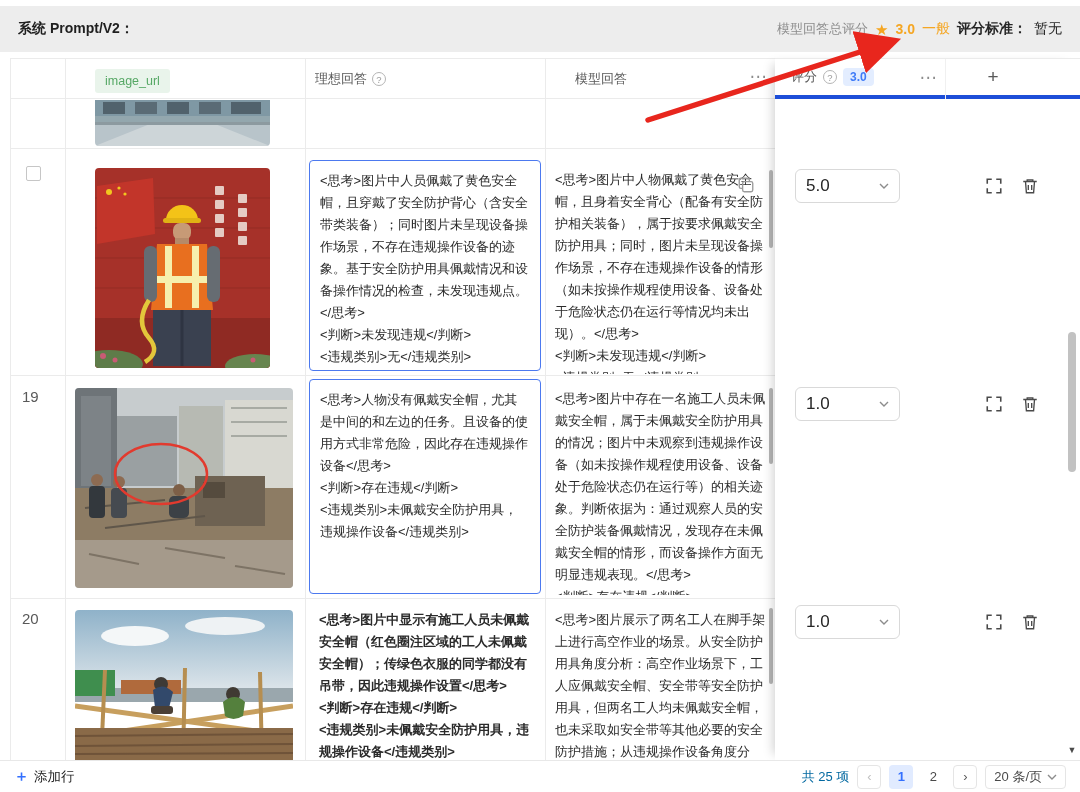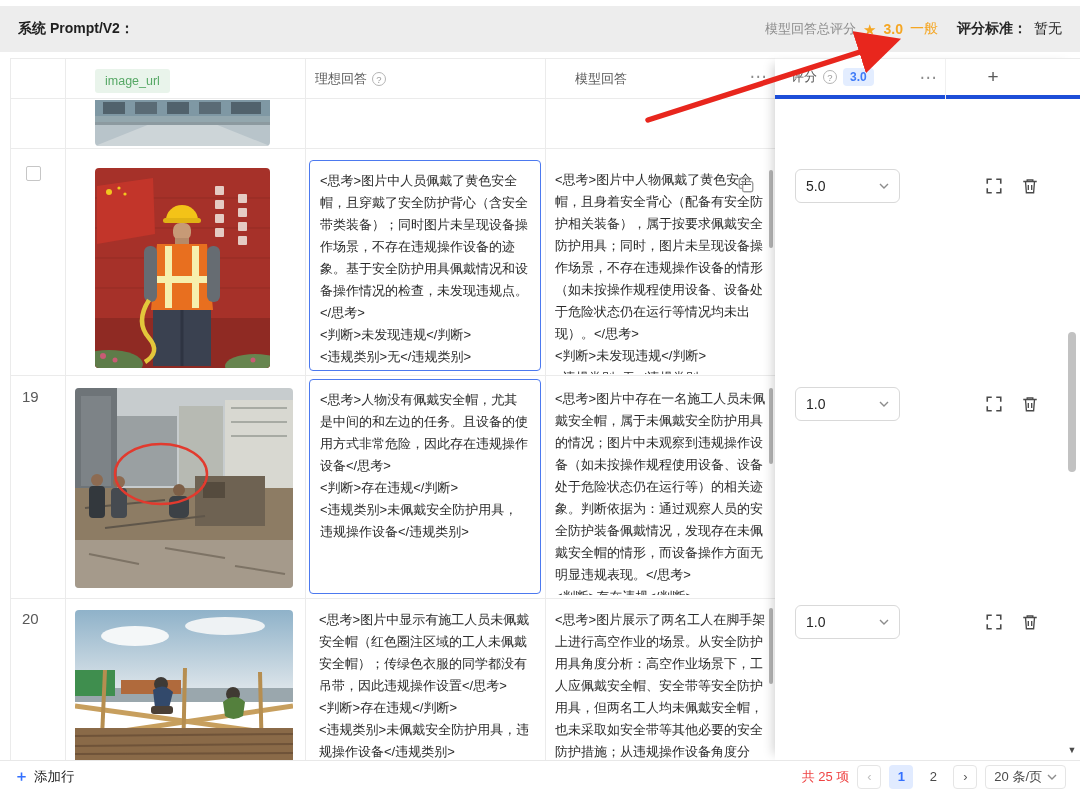--- a/index.html
+++ b/index.html
@@ -11,21 +11,21 @@
             display:flex; align-items:center; justify-content:space-between; padding:0 18px;
             font-size:14px; z-index:2; }
   .topbar-left { display:flex; gap:4px; align-items:center; white-space:nowrap; overflow:hidden; max-width:640px; }
   .prompt-label { font-weight:bold; color:#1f1f1f; }
   .prompt-text  { color:#1f1f1f; }
   .topbar-right { display:flex; align-items:center; gap:7px; white-space:nowrap; }
   .muted { color:#8c8c8c; font-size:13px; }
   .star-icon { color:#f5a623; font-size:15px; line-height:1; }
   .score-orange { color:#f5a623; font-weight:bold; font-size:14px; }
   .level-orange { color:#f5a623; font-size:14px; }
-  .standard-label { font-weight:bold; margin-left:12px; color:#262626; }
+  .standard-label { font-weight:bold; color:#262626; }
   .standard-value { color:#262626; }
 
   
   .vline { position:absolute; top:58px; height:702px; width:1px; background:#ebebeb; z-index:1; }
   .vl-0 { left:10px; } .vl-1 { left:65px; } .vl-2 { left:305px; } .vl-3 { left:545px; }
   .hline { position:absolute; left:10px; width:765px; height:1px; background:#ebebeb; z-index:1; }
   .hl-top { top:58px; } .hl-head { top:98px; } .hl-r0 { top:148px; } .hl-r1 { top:375px; } .hl-r19 { top:598px; }
 
   
   .th { position:absolute; z-index:2; font-size:13px; color:#595959; display:flex; align-items:center; gap:5px; }
@@ -60,39 +60,39 @@
                  padding:2px 7px; }
   .panel-more { position:absolute; left:138px; top:8px; width:30px; text-align:center; color:#8c8c8c;
                 font-size:17px; cursor:pointer; }
   .panel-vline { position:absolute; left:170px; top:0; height:40px; width:1px; background:#f0f0f0; }
   .panel-add { position:absolute; left:203px; top:7px; width:30px; text-align:center; color:#595959;
                font-size:19px; cursor:pointer; }
   .score-row { position:absolute; left:20px; height:34px; }
   .sr-1 { top:110px; } .sr-19 { top:328px; } .sr-20 { top:546px; }
   .select { width:105px; height:34px; border:1px solid #d9d9d9; border-radius:6px; background:#fff;
             display:flex; align-items:center; justify-content:space-between; padding:0 10px;
-            font-size:14px; color:#262626; cursor:pointer; }
+            font-size:17px; color:#262626; cursor:pointer; }
   .icon-btn { position:absolute; top:8px; width:18px; height:18px; cursor:pointer; }
   .ib-expand { left:190px; } .ib-trash { left:226px; }
 
   
   .vscroll { position:absolute; right:1px; top:100px; width:14px; height:658px; z-index:10; }
   .vthumb { position:absolute; left:3px; width:8px; top:232px; height:140px; background:#c2c2c2; border-radius:4px; }
   .varrow { position:absolute; left:0; bottom:0; width:14px; height:16px; color:#4a4a4a; font-size:9px;
             display:flex; align-items:center; justify-content:center; }
 
   
   .footer { position:absolute; left:0; right:0; top:760px; height:32px; background:#fff;
             border-top:1px solid #e8e8e8; display:flex; align-items:center; justify-content:space-between;
             padding:0 14px; z-index:12; font-size:13px; }
   .add-row { display:flex; align-items:center; gap:5px; cursor:pointer; }
   .add-plus { color:#3370ff; font-weight:bold; font-size:15px; }
   .add-label { color:#1f1f1f; font-size:13.5px; }
   .pager { display:flex; align-items:center; gap:8px; }
-  .total { color:#ef4444; }
+  .total { color:#0369a1; }
   .pbtn { width:24px; height:24px; border-radius:4px; display:flex; align-items:center; justify-content:center;
           font-size:13px; cursor:pointer; border:1px solid transparent; }
   .pbtn.prev { border-color:#e5e5e5; color:#c0c0c0; }
   .pbtn.p1 { background:#e1ebff; color:#3370ff; font-weight:bold; }
   .pbtn.p2 { color:#4a4a4a; }
   .pbtn.next { border-color:#e5e5e5; color:#595959; }
   .sizer { height:24px; border:1px solid #e5e5e5; border-radius:4px; display:flex; align-items:center;
            gap:5px; padding:0 8px; color:#4a4a4a; cursor:pointer; }
 
   
@@ -285,21 +285,21 @@
       <circle cx="158" cy="84" r="7" fill="#403a33"></circle>
       <path d="M148 92 q12 -10 22 0 l-2 14 q-10 6 -18 0 Z" fill="#54803d"></path>
       <rect x="0" y="118" width="218" height="32" fill="#8a6a48"></rect>
       <g stroke="#6f5339" stroke-width="2">
           <line x1="0" y1="126" x2="218" y2="124"></line>
           <line x1="0" y1="136" x2="218" y2="134"></line>
           <line x1="0" y1="144" x2="218" y2="143"></line>
         </g>
     </svg>
   </div>
-  <div class="cell-text cell-ideal" style="top:600px; height:172px;">&lt;思考&gt;图片中显示有施工人员未佩戴安全帽（红色圈注区域的工人未佩戴安全帽）；传绿色衣服的同学都没有吊带，因此违规操作设置&lt;/思考&gt;
+  <div class="cell-text cell-ideal" style="top:600px; height:172px;font-weight:bold;">&lt;思考&gt;图片中显示有施工人员未佩戴安全帽（红色圈注区域的工人未佩戴安全帽）；传绿色衣服的同学都没有吊带，因此违规操作设置&lt;/思考&gt;
 &lt;判断&gt;存在违规&lt;/判断&gt;
 &lt;违规类别&gt;未佩戴安全防护用具，违规操作设备&lt;/违规类别&gt;</div>
   <div class="cell-text cell-model" style="top:600px; height:172px;">&lt;思考&gt;图片展示了两名工人在脚手架上进行高空作业的场景。从安全防护用具角度分析：高空作业场景下，工人应佩戴安全帽、安全带等安全防护用具，但两名工人均未佩戴安全帽，也未采取如安全带等其他必要的安全防护措施；从违规操作设备角度分析，存在违规</div>
   <div class="mini-scroll" style="top:608px; height:76px;"></div>
 
   <aside class="score-panel">
     <div class="panel-head">
       <span>评分</span>
       <span class="help-icon">?</span>
       <span class="score-badge">3.0</span>

